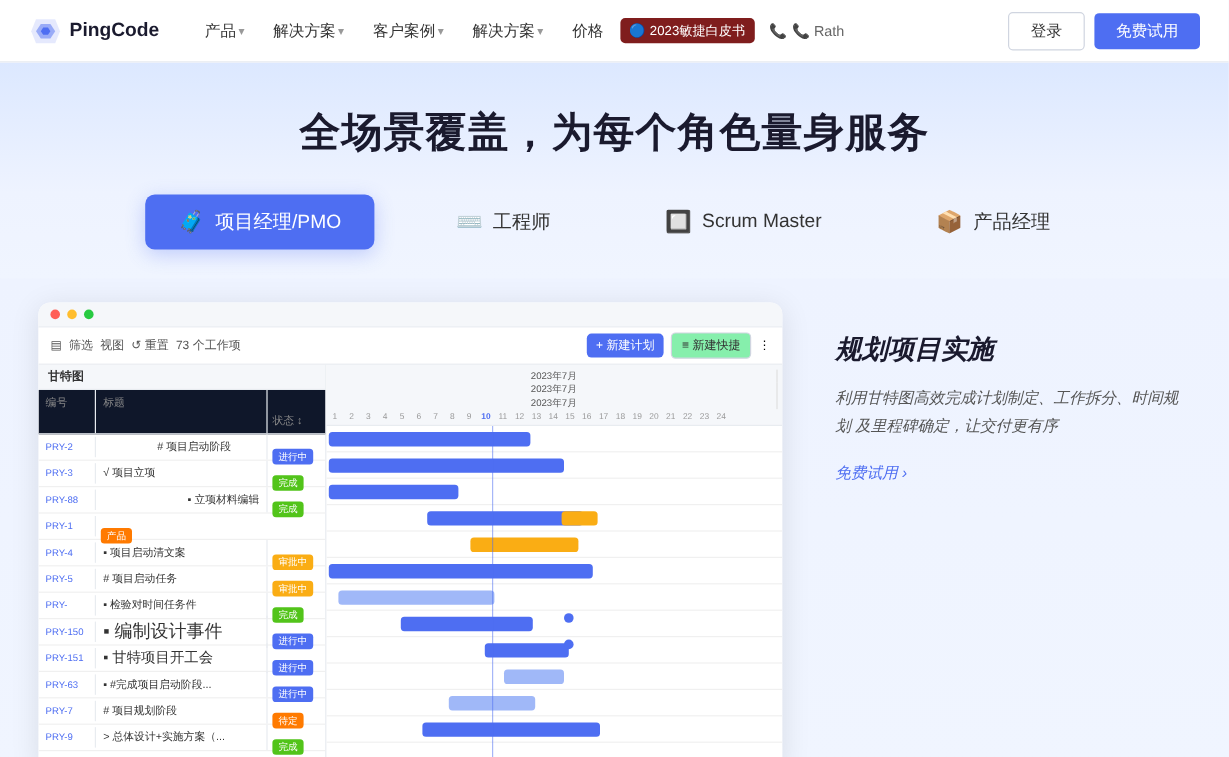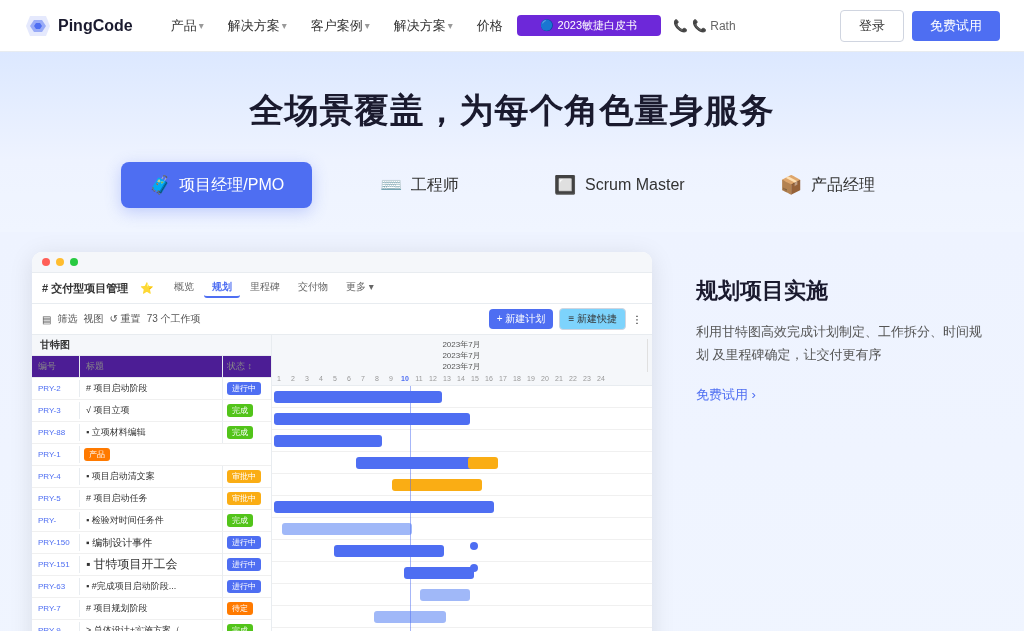--- a/index.html
+++ b/index.html
@@ -50,24 +50,24 @@
       padding: 6px 10px;
       font-size: 13px;
       color: #333;
       cursor: pointer;
       border-radius: 4px;
       white-space: nowrap;
     }
     .nav-chevron { font-size: 10px; color: #999; }
     .nav-price { padding: 6px 10px; font-size: 13px; color: #333; cursor: pointer; }
     .nav-badge {
-      background: #6d28d9;
+      background: #7f1d1d;
       color: #fff;
       font-size: 11px;
-      padding: 3px 24px;
+      padding: 3px 8px;
       border-radius: 4px;
       cursor: pointer;
       white-space: nowrap;
     }
     .nav-phone {
       display: flex;
       align-items: center;
       gap: 4px;
       font-size: 12px;
       color: #666;
@@ -212,21 +212,21 @@
     .btn-new-plan {
       background: #4e6ef2;
       color: #fff;
       border: none;
       padding: 3px 8px;
       border-radius: 4px;
       font-size: 10px;
       cursor: pointer;
     }
     .btn-new-issue {
-      background: #7dd3fc;
+      background: #86efac;
       color: #333;
       border: 1px solid #d0d5e0;
       padding: 3px 8px;
       border-radius: 4px;
       font-size: 10px;
       cursor: pointer;
     }
 
     
     .gantt-body {
@@ -237,28 +237,28 @@
       width: 240px;
       flex-shrink: 0;
       border-right: 1px solid #e8ecf0;
     }
     .gantt-right {
       flex: 1;
       overflow: hidden;
     }
     .gantt-header {
       display: flex;
-      background: #4c1d95;
+      background: #0f172a;
       border-bottom: 1px solid #e8ecf0;
       font-size: 9px;
       color: #888;
     }
     .gantt-col-id { width: 48px; padding: 4px 6px; border-right: 1px solid #e8ecf0; }
     .gantt-col-title { flex: 1; padding: 4px 6px; border-right: 1px solid #e8ecf0; }
-    .gantt-col-status { width: 48px; padding: 4px 4px; }
+    .gantt-col-status { width: 48px; padding: 4px 4px; margin-top: 15px; }
     .gantt-row {
       display: flex;
       align-items: center;
       border-bottom: 1px solid #f0f0f0;
       font-size: 9px;
       height: 22px;
     }
     .gantt-row .gantt-col-id { color: #4e6ef2; font-weight: 500; }
     .gantt-row .gantt-col-title { color: #333; overflow: hidden; white-space: nowrap; text-overflow: ellipsis; }
     .status-badge {
@@ -320,20 +320,21 @@
       position: absolute;
       height: 12px;
       top: 5px;
       border-radius: 3px;
     }
 
     
     .right-panel {
       flex: 1;
       padding: 24px 0 0 12px;
+      font-style: italic;
     }
     .right-title {
       font-size: 22px;
       font-weight: 700;
       color: #1a1a2e;
       margin-bottom: 14px;
     }
     .right-desc {
       font-size: 13px;
       color: #555;
@@ -415,31 +416,20 @@
 <div class="main-content">
 
   <div class="gantt-card">
 
     <div class="gantt-toolbar">
       <span class="win-dot red"></span>
       <span class="win-dot yellow"></span>
       <span class="win-dot green"></span>
     </div>
 
-    <div class="gantt-title-bar">
-      <span class="gantt-title-text"># 交付型项目管理</span>
-      <span>⭐</span>
-      <div class="gantt-tabs">
-        <span class="gantt-tab">概览</span>
-        <span class="gantt-tab active">规划</span>
-        <span class="gantt-tab">里程碑</span>
-        <span class="gantt-tab">交付物</span>
-        <span class="gantt-tab">更多 ▾</span>
-      </div>
-    </div>
 
     <div class="gantt-sub-toolbar">
       <div class="gantt-sub-left">
         <span>▤</span>
         <span>筛选</span>
         <span>视图</span>
         <span>↺ 重置</span>
         <span>73 个工作项</span>
       </div>
       <div class="gantt-sub-right">
@@ -455,35 +445,35 @@
         <div style="padding:3px 8px;font-size:10px;font-weight:600;color:#333;background:#f5f7fa;border-bottom:1px solid #e8ecf0;">甘特图</div>
         <div class="gantt-header">
           <div class="gantt-col-id">编号</div>
           <div class="gantt-col-title">标题</div>
           <div class="gantt-col-status">状态 ↕</div>
         </div>
 
         <div id="gantt-rows-container">
             <div class="gantt-row">
     <div class="gantt-col-id" style="color:#4e6ef2;font-size:8px;">PRY-2</div>
-    <div class="gantt-col-title" style="font-size:9px;overflow:hidden;white-space:nowrap;text-overflow:ellipsis;"># 项目启动阶段</div>
+    <div class="gantt-col-title" style="font-size:9px;overflow:hidden;white-space:nowrap;text-overflow:ellipsis;margin-left:45px;"># 项目启动阶段</div>
     <div class="gantt-col-status">
       <span class="status-badge status-in-progress">进行中</span>
     </div>
   </div>
             <div class="gantt-row">
     <div class="gantt-col-id" style="color:#4e6ef2;font-size:8px;">PRY-3</div>
     <div class="gantt-col-title" style="font-size:9px;overflow:hidden;white-space:nowrap;text-overflow:ellipsis;">√ 项目立项</div>
     <div class="gantt-col-status">
       <span class="status-badge status-done">完成</span>
     </div>
   </div>
             <div class="gantt-row">
     <div class="gantt-col-id" style="color:#4e6ef2;font-size:8px;">PRY-88</div>
-    <div class="gantt-col-title" style="font-size:9px;overflow:hidden;white-space:nowrap;text-overflow:ellipsis;">▪ 立项材料编辑</div>
+    <div class="gantt-col-title" style="font-size:9px;overflow:hidden;white-space:nowrap;text-overflow:ellipsis;text-align:right;">▪ 立项材料编辑</div>
     <div class="gantt-col-status">
       <span class="status-badge status-done">完成</span>
     </div>
   </div>
             <div class="gantt-row">
     <div class="gantt-col-id" style="color:#4e6ef2;font-size:8px;">PRY-1</div>
     <div class="gantt-col-status">
       <span class="status-badge status-todo">产品</span>
     </div>
   </div>
@@ -503,21 +493,21 @@
   </div>
             <div class="gantt-row">
     <div class="gantt-col-id" style="color:#4e6ef2;font-size:8px;">PRY-</div>
     <div class="gantt-col-title" style="font-size:9px;overflow:hidden;white-space:nowrap;text-overflow:ellipsis;">▪ 检验对时间任务件</div>
     <div class="gantt-col-status">
       <span class="status-badge status-done">完成</span>
     </div>
   </div>
             <div class="gantt-row">
     <div class="gantt-col-id" style="color:#4e6ef2;font-size:8px;">PRY-150</div>
-    <div class="gantt-col-title" style="font-size:10px;overflow:hidden;white-space:nowrap;text-overflow:ellipsis;">▪ 编制设计事件</div>
+    <div class="gantt-col-title" style="font-size:15px;overflow:hidden;white-space:nowrap;text-overflow:ellipsis;">▪ 编制设计事件</div>
     <div class="gantt-col-status">
       <span class="status-badge status-in-progress">进行中</span>
     </div>
   </div>
             <div class="gantt-row">
     <div class="gantt-col-id" style="color:#4e6ef2;font-size:8px;">PRY-151</div>
     <div class="gantt-col-title" style="font-size:12px;overflow:hidden;white-space:nowrap;text-overflow:ellipsis;">▪ 甘特项目开工会</div>
     <div class="gantt-col-status">
       <span class="status-badge status-in-progress">进行中</span>
     </div>

